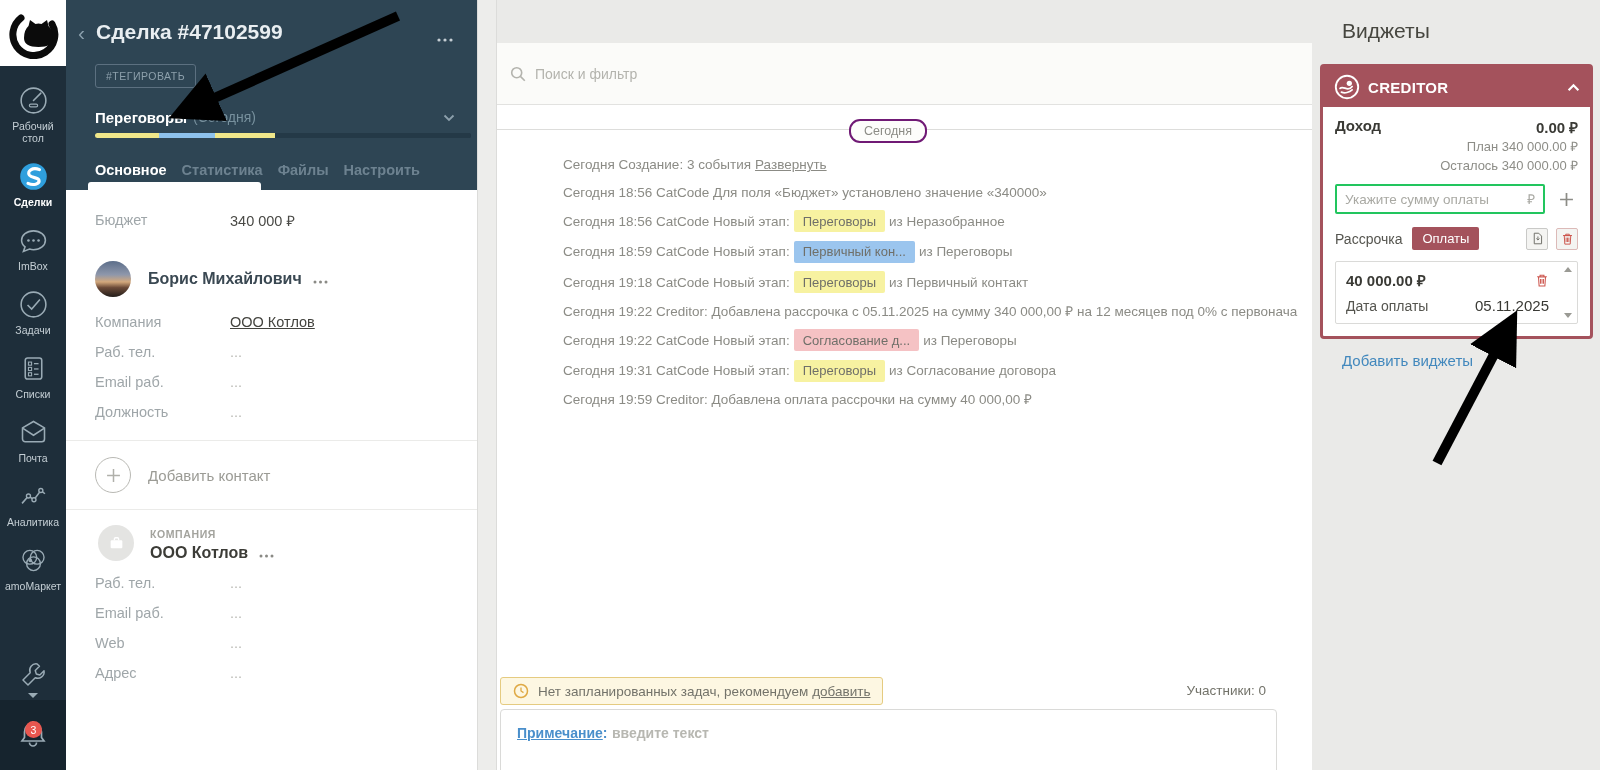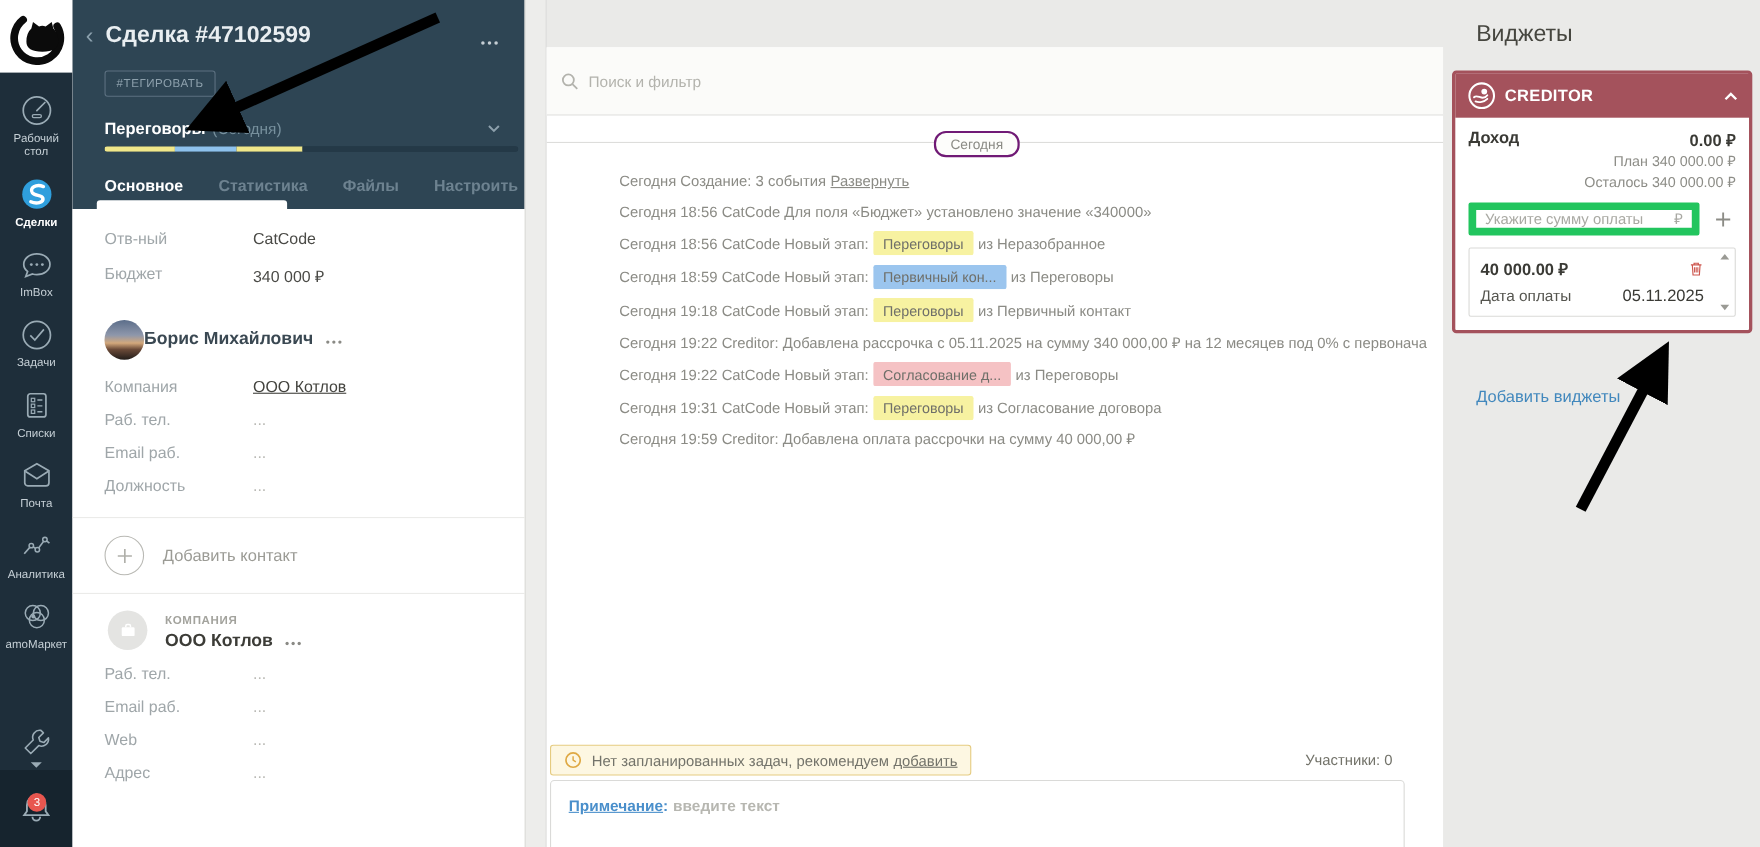--- a/index.html
+++ b/index.html
@@ -35,36 +35,36 @@
   .deal-menu { position:absolute; top:28px; right:24px; color:#c5ced4; cursor:pointer; }
   .tag-btn { position:absolute; top:64px; left:29px; background:transparent; border:1px solid #5c7080; border-radius:3px;
     color:#8da0ac; font-size:10.5px; letter-spacing:.5px; padding:5px 10px; font-family:inherit; cursor:pointer; }
   .stage-row { position:absolute; top:108px; left:29px; right:22px; display:flex; align-items:center; }
   .stage-name { color:#fff; font-weight:bold; font-size:15px; cursor:pointer; }
   .stage-period { color:#77909d; font-size:14px; margin-left:6px; }
   .stage-chevron { margin-left:auto; color:#8da0ac; cursor:pointer; }
   .progress { position:absolute; top:133px; left:29px; right:6px; height:5px; border-radius:3px; overflow:hidden;
     display:flex; background:#243947; }
   .progress span { display:block; height:100%; }
-  .tabs { position:absolute; top:162px; left:29px; display:flex; gap:32px; }
+  .tabs { position:absolute; top:162px; left:29px; display:flex; gap:15px; }
   .tab { font-size:14.5px; font-weight:bold; color:#6d8290; cursor:pointer; white-space:nowrap; }
   .tab.active { color:#ffffff; }
   .tab-notch { position:absolute; top:182px; left:22px; width:173px; height:8px; background:#fff; border-radius:3px 3px 0 0; }
 
   .deal-body { position:absolute; top:190px; left:0; right:0; bottom:0; background:#fff; overflow:hidden; }
   .fgroup { padding-top:13px; }
   .frow { display:flex; align-items:center; padding:7px 0 7px 29px; }
   .flabel { width:135px; font-size:14.5px; color:#9fa6a9; flex:none; }
   .fvalue { font-size:14.5px; color:#4a4a46; }
   .fvalue.dots { color:#b9b9b4; }
   .flink { color:#44443f; text-decoration:underline; cursor:pointer; }
   .contact-head { display:flex; align-items:center; margin:24px 0 10px; padding-left:29px; }
   .avatar { width:36px; height:36px; border-radius:50%; flex:none;
     background:linear-gradient(180deg,#5c6e8a 0%,#8e97ab 38%,#d3a87c 58%,#6b4a38 74%,#221d1a 100%); }
-  .contact-name { font-size:16px; font-weight:bold; color:#3a4852; }
+  .contact-name { font-size:16px; font-weight:bold; color:#3a4852; margin-left:17px; }
   .head-menu { color:#8a8a85; margin-left:11px; cursor:pointer; }
   .add-contact { display:flex; align-items:center; padding:16px 0 16px 29px; border-top:1px solid #ebebe9;
     border-bottom:1px solid #ebebe9; margin-top:13px; cursor:pointer; }
   .plus-circle { width:36px; height:36px; border:1.5px solid #b9b9b4; border-radius:50%; color:#b0b0aa;
     display:flex; align-items:center; justify-content:center; flex:none; }
   .add-contact-label { margin-left:17px; color:#9b9b95; font-size:15px; }
   .company-head { display:flex; align-items:center; margin:14px 0 6px; padding-left:32px; }
   .company-circle { width:36px; height:36px; border-radius:50%; background:#e4e4e2; flex:none;
     display:flex; align-items:center; justify-content:center; }
   .company-meta { margin-left:16px; }
@@ -112,21 +112,21 @@
     border:3px solid #a4525c; border-radius:4px; }
   .cred-header { background:#a4525c; display:flex; align-items:center; height:40px; padding:0 10px; }
   .cred-logo { width:28px; height:28px; flex:none; }
   .cred-name { color:#fff; font-weight:bold; font-size:15px; margin-left:7px; letter-spacing:.3px; }
   .cred-collapse { margin-left:auto; color:#fff; display:flex; cursor:pointer; }
   .cred-collapse svg { transform:rotate(180deg); }
   .cred-body { padding:10px 12px 12px; }
   .income-row { display:flex; justify-content:space-between; font-weight:bold; font-size:15px; color:#3a3a35; }
   .plan-line, .remain-line { text-align:right; font-size:13px; color:#8d8d87; line-height:19px; }
   .amount-row { display:flex; align-items:center; margin-top:9px; }
-  .amount-input { flex:1; height:30px; border:7px solid #22c55e; border-radius:2px; background:#fff;
+  .amount-input { flex:1; height:30px; border:2px solid #22c55e; border-radius:2px; background:#fff;
     display:flex; align-items:center; padding:0 8px; cursor:text;gap:28px; }
   .amount-ph { flex:1; color:#a9a9a3; font-size:13.5px; }
   .currency { color:#a9a9a3; font-size:13.5px; }
   .plus-btn { width:24px; height:24px; margin-left:9px; color:#8c8c86; display:flex; align-items:center;
     justify-content:center; cursor:pointer; }
   .controls-row { display:flex; align-items:center; margin-top:13px; }
   .installment-label { font-size:14px; color:#55554f; }
   .payments-btn { margin-left:10px; background:#a4525c; color:#fff; font-size:13px; padding:4px 10px;
     border:none; border-radius:2px; font-family:inherit; cursor:pointer; }
   .icon-btn { width:22px; height:22px; border:1px solid #c9c9c7; background:#f4f4f2; border-radius:2px;
@@ -303,24 +303,20 @@
           <span class="tab">Статистика</span>
           <span class="tab">Файлы</span>
           <span class="tab">Настроить</span>
         </div>
       <div class="tab-notch"></div>
     </header>
 
     <div class="deal-body">
       <div class="fgroup" id="main-fields">
           <div class="frow">
-            <span class="flabel">Отв-ный</span>
-            <span class="fvalue">CatCode</span>
-          </div>
-          <div class="frow">
             <span class="flabel">Бюджет</span>
             <span class="fvalue">340 000 ₽</span>
           </div>
         </div>
 
       <div class="contact-head">
         <span class="avatar"></span>
         <span class="contact-name">Борис Михайлович</span>
         <span class="head-menu">
           <svg width="15" height="4" viewBox="0 0 15 4">
@@ -506,20 +502,36 @@
             <span class="amount-ph">Укажите сумму оплаты</span>
             <span class="currency">₽</span>
           </span>
           <span class="plus-btn">
             <svg width="15" height="15" viewBox="0 0 14 14">
                 <path d="M7 1v12M1 7h12" stroke="currentColor" stroke-width="1.6"></path>
               </svg>
           </span>
         </div>
 
+        <div class="controls-row">
+          <span class="installment-label">Рассрочка</span>
+          <button class="payments-btn">Оплаты</button>
+          <span class="icon-btn doc">
+            <svg viewBox="0 0 16 16" width="13" height="13">
+                <path d="M4 1.5h5.5L13 5v9.5H4z" fill="none" stroke="currentColor" stroke-width="1.2"></path>
+                <path d="M8.5 5.5v4.3M6.6 8l1.9 1.9L10.4 8" fill="none" stroke="currentColor" stroke-width="1.2"></path>
+              </svg>
+          </span>
+          <span class="icon-btn trash">
+            <svg viewBox="0 0 16 17" width="13" height="14">
+                <path d="M2.5 4.2h11M5.8 4V2.6h4.4V4M4 4.4l.7 10.4h6.6L12 4.4z" fill="none" stroke="currentColor" stroke-width="1.2"></path>
+                <path d="M6.3 6.8v5.4M8 6.8v5.4M9.7 6.8v5.4" stroke="currentColor" stroke-width="1.1" fill="none"></path>
+              </svg>
+          </span>
+        </div>
 
         <div class="payment-box">
           <div class="pay-row1">
             <span>40 000.00 ₽</span>
             <span class="pay-trash">
               <svg viewBox="0 0 16 17" width="14" height="15">
                   <path d="M2.5 4.2h11M5.8 4V2.6h4.4V4M4 4.4l.7 10.4h6.6L12 4.4z" fill="none" stroke="currentColor" stroke-width="1.2"></path>
                   <path d="M6.3 6.8v5.4M8 6.8v5.4M9.7 6.8v5.4" stroke="currentColor" stroke-width="1.1" fill="none"></path>
                 </svg>
             </span>

